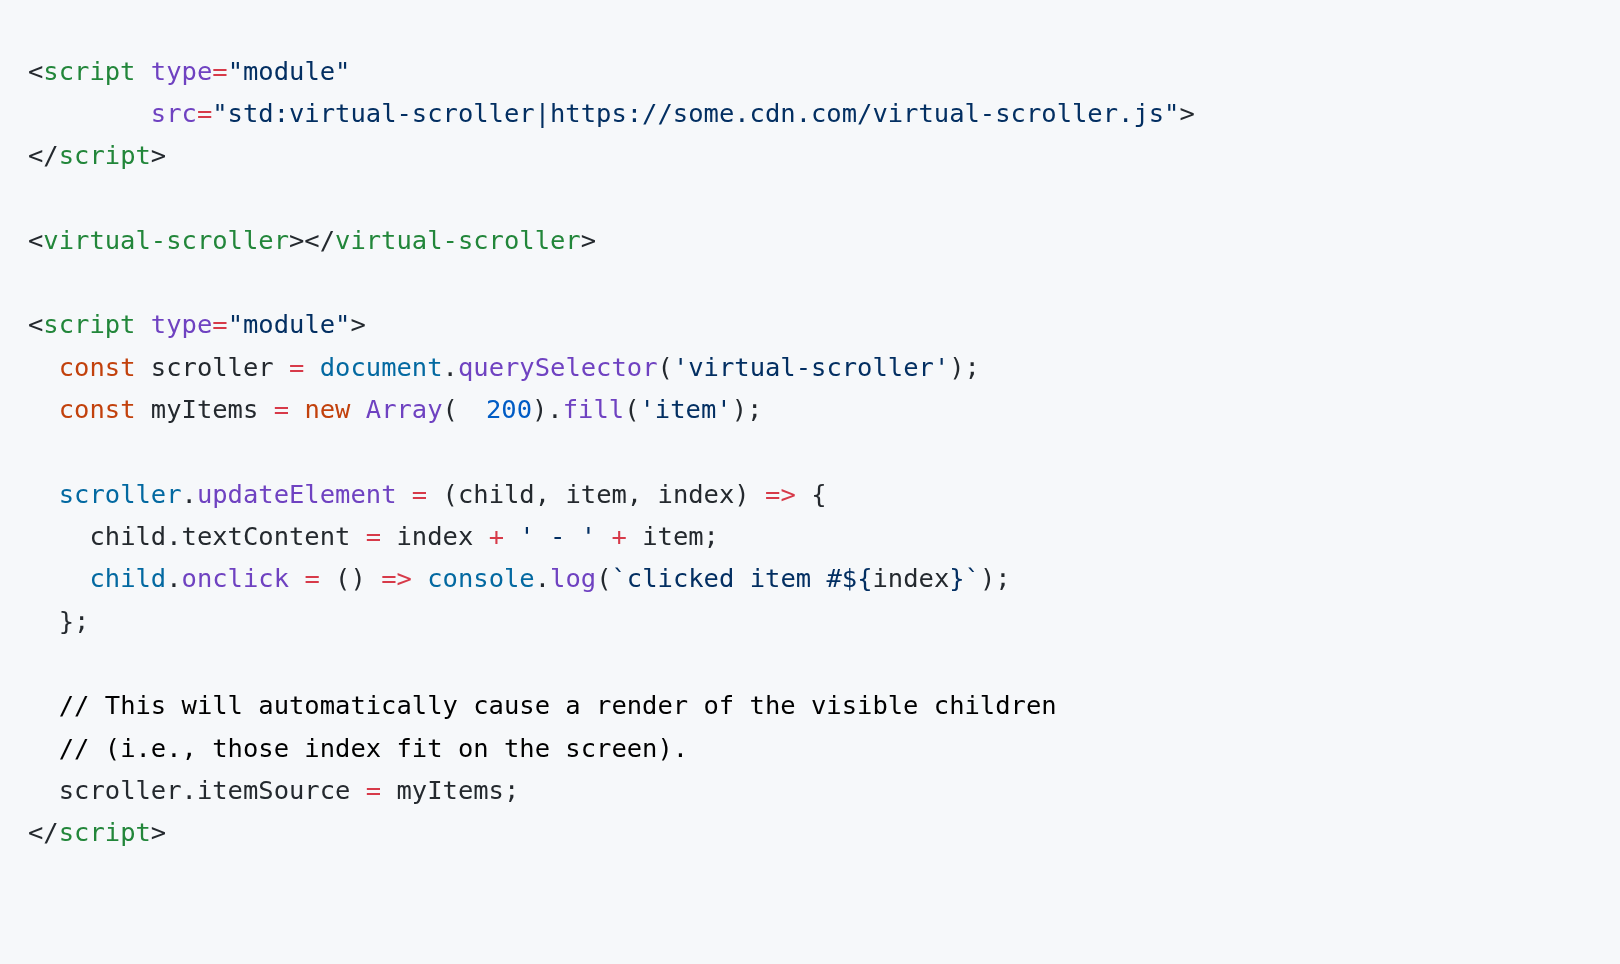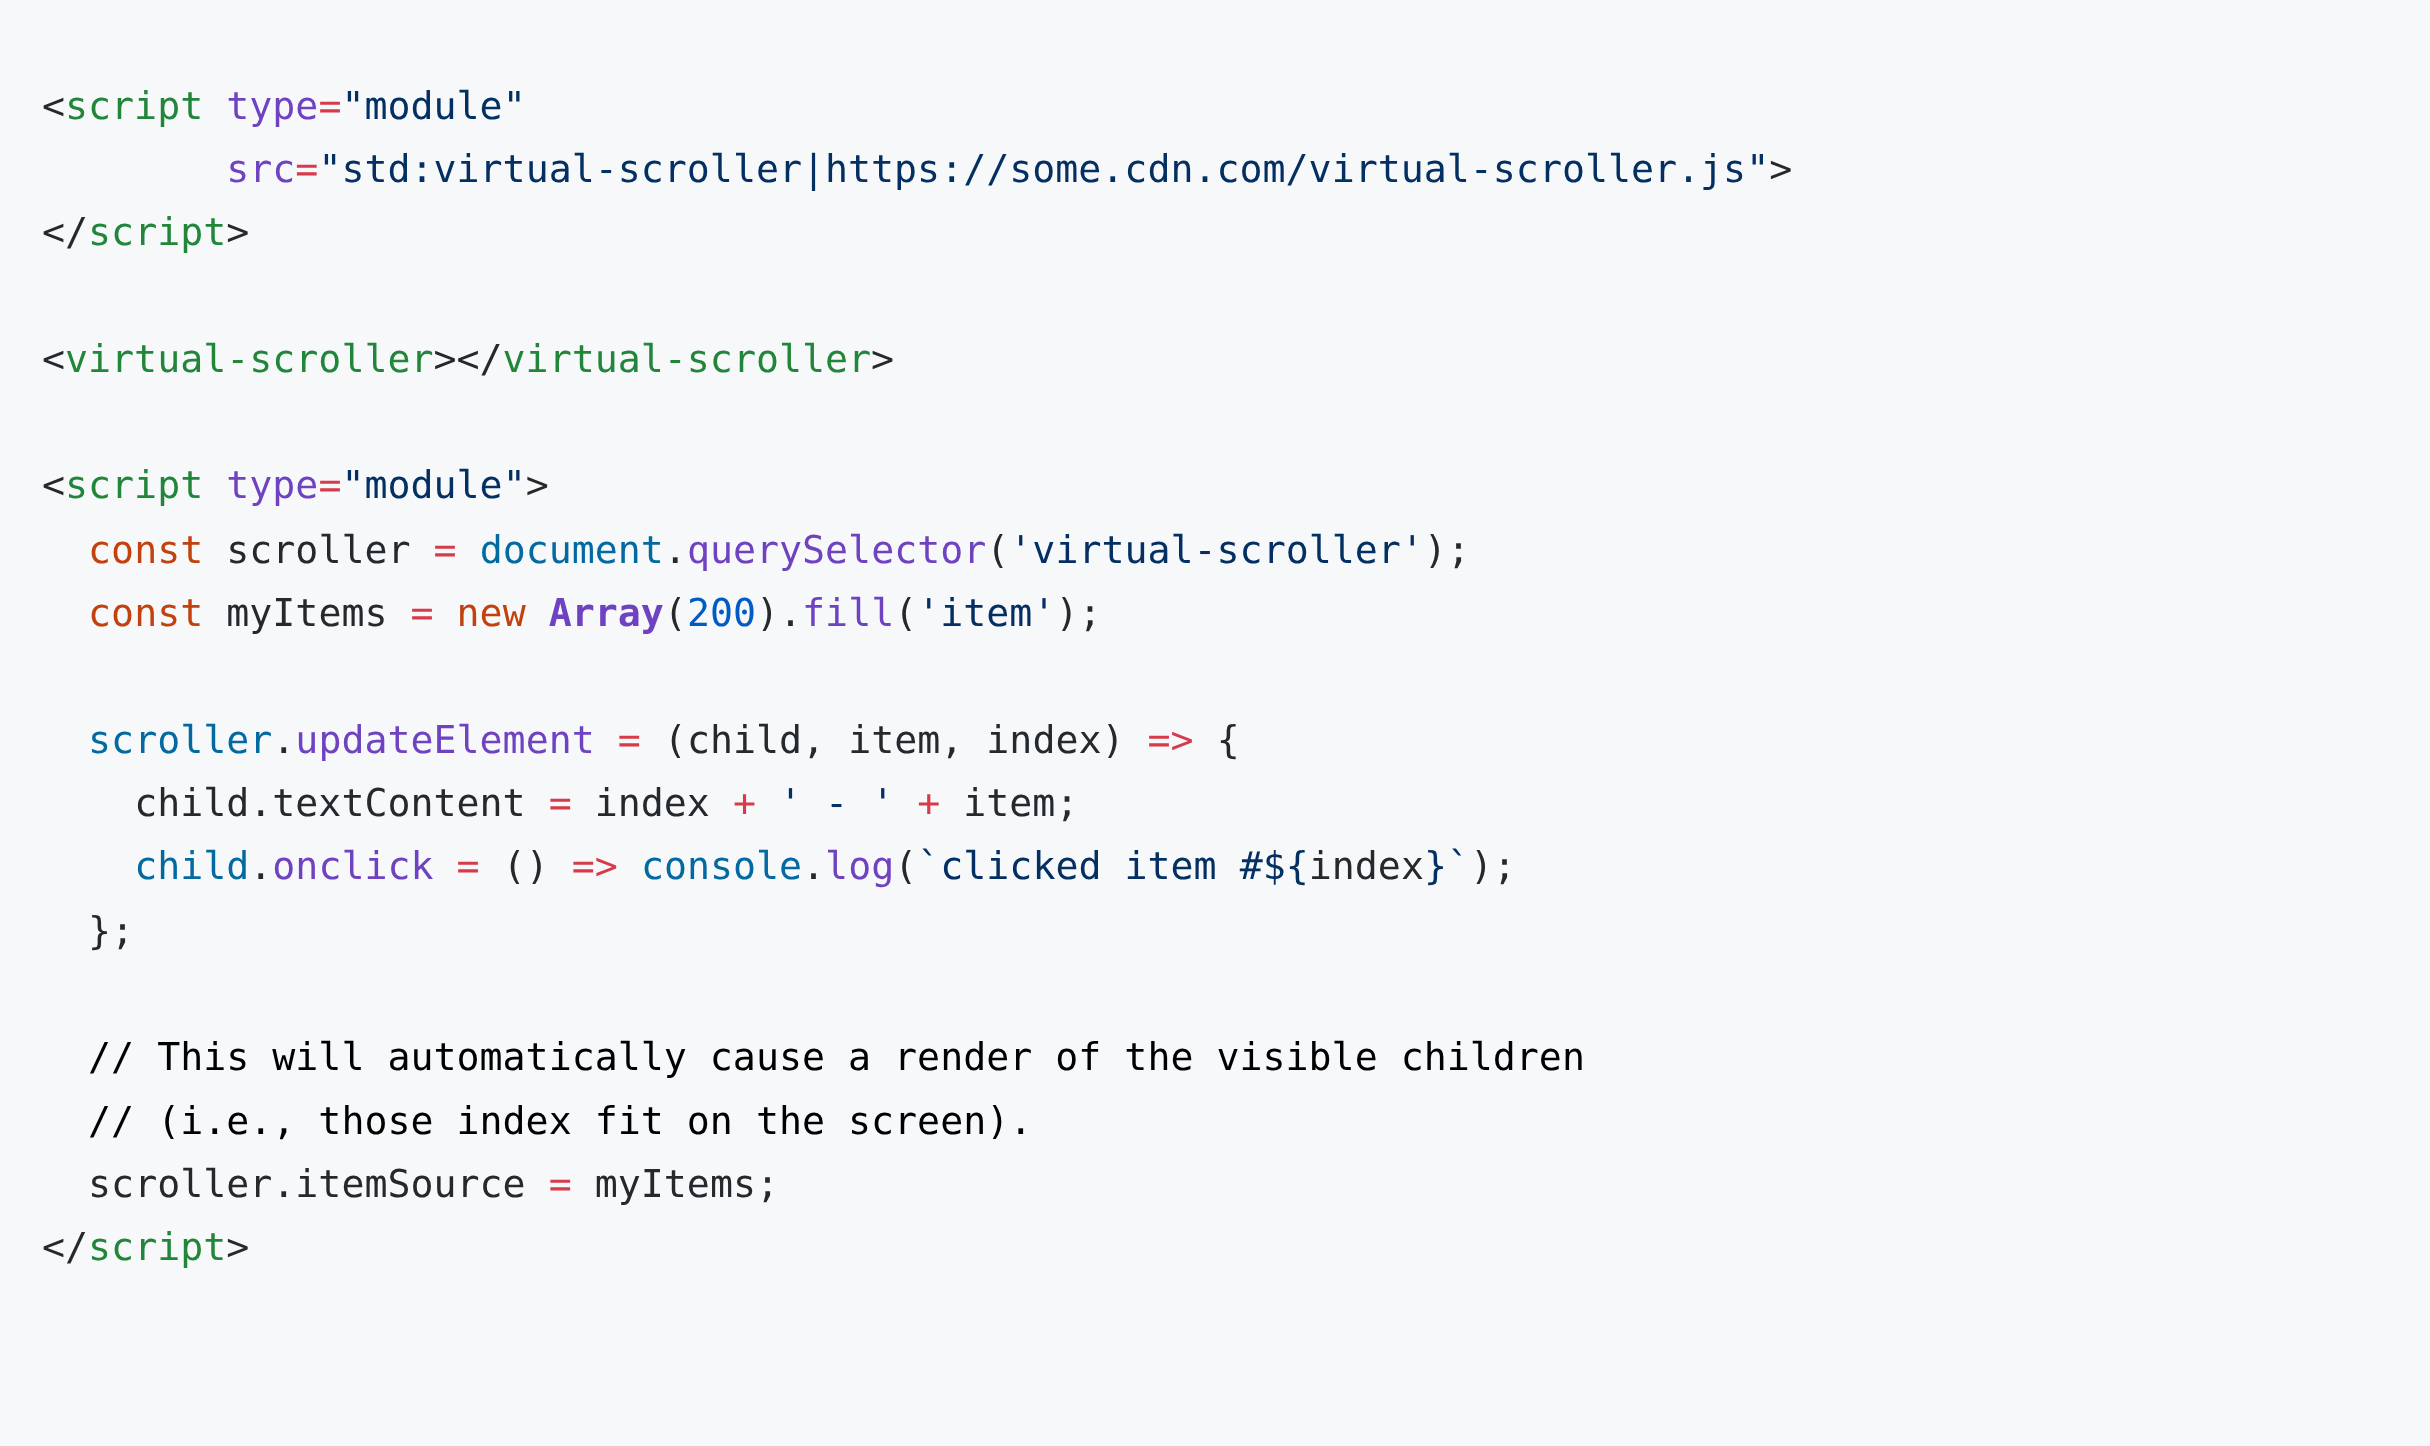--- a/index.html
+++ b/index.html
@@ -21,23 +21,23 @@
     tab-size: 2;
     font-variant-ligatures: none;
   }
   .punct   { color: #24292e; }
   .tag     { color: #22863a; }
   .attr    { color: #6f42c1; }
   .op      { color: #d73a49; }
   .str     { color: #032f62; }
   .kw      { color: #c2410c; }
   .var     { color: #24292e; }
-  .num     { color: #005cc5; }
+  .num     { color: #005cc5; margin-left: 28px; }
   .fn      { color: #6f42c1; }
-  .cls     { color: #6f42c1; font-weight: bold; }
+  .cls     { color: #6f42c1; }
   .obj     { color: #0369a1; }
   .comment { color: #000000; }
   .tmpl    { color: #032f62; text-align: center; }
   .interp  { color: #24292e; }
 </style>
 </head>
 <body>
 
 <pre class="code-block"><span><span class="punct">&lt;</span><span class="tag">script</span> <span class="attr">type</span><span class="op">=</span><span class="str">"module"</span></span>
 <span>        <span class="attr">src</span><span class="op">=</span><span class="str">"std:virtual-scroller|https://some.cdn.com/virtual-scroller.js"</span><span class="punct">&gt;</span></span>

